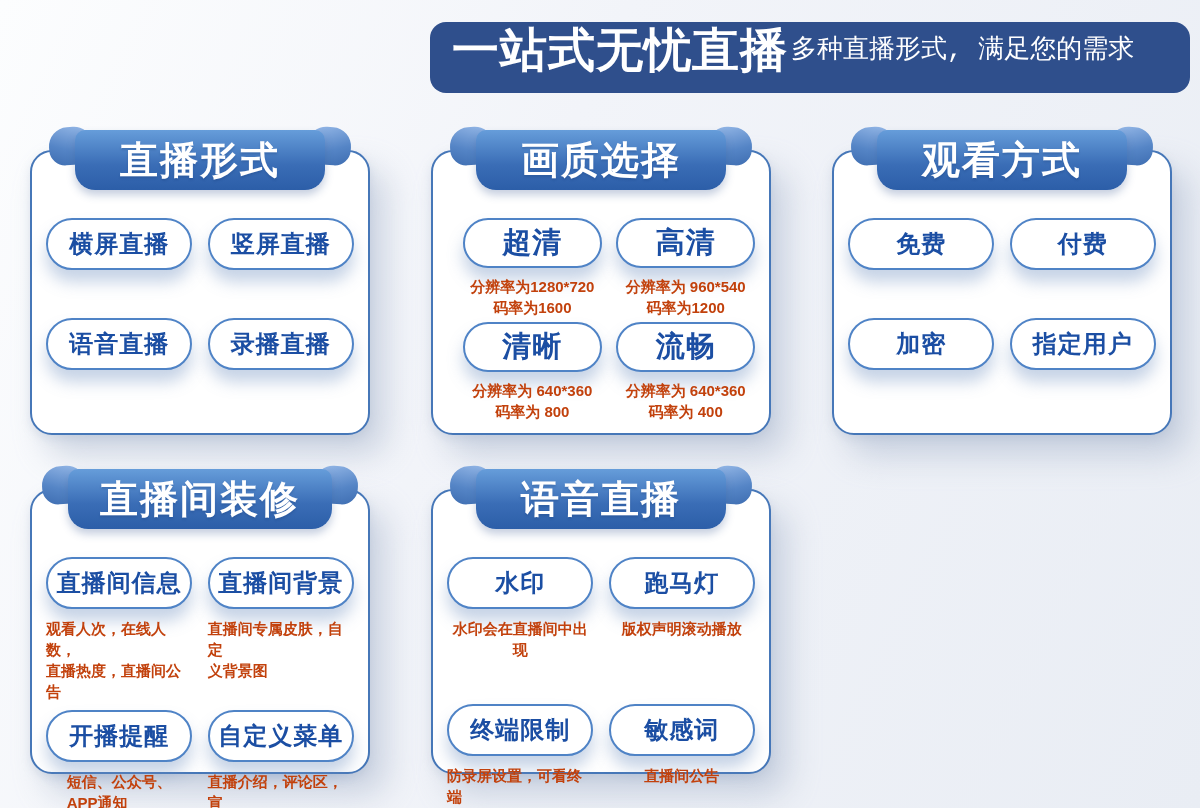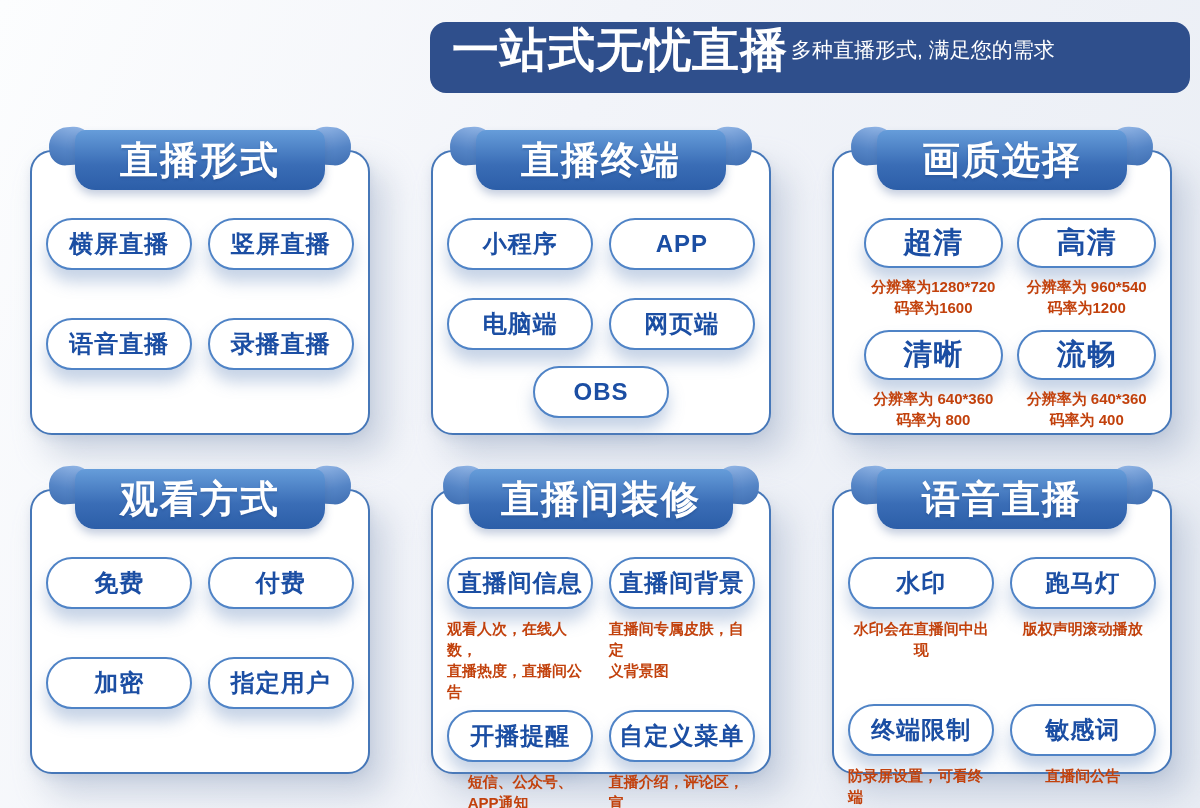--- a/index.html
+++ b/index.html
@@ -14,21 +14,21 @@
   }
 
   
   .banner {
     position:absolute; left:430px; top:22px; width:760px; height:71px;
     background:#2f4f8c; border-radius:16px;
     display:flex; align-items:center; padding:0 18px 16px 22px;
     color:#fff; white-space:nowrap; overflow:hidden;
   }
   .banner-title { font-size:47px; font-weight:800; letter-spacing:1px; line-height:1; }
-  .banner-subtitle { font-size:21px; font-weight:500; margin-left:3px; line-height:1; }
+  .banner-subtitle { font-size:26px; font-weight:500; margin-left:3px; line-height:1;font-family:Liberation Mono, monospace; }
 
   
   .grid {
     position:absolute; left:30px; top:150px; width:1142px;
     display:grid; grid-template-columns:repeat(3, 340px);
     column-gap:61px; row-gap:54px;
   }
   .card {
     position:relative; height:285px; background:#fff;
     border:2px solid #4677b8; border-radius:22px;
@@ -74,21 +74,21 @@
   }
   .desc {
     margin-top:9px; width:100%;
     font-size:15px; font-weight:700; color:#c2410c; line-height:1.4;
     white-space:pre-line; text-align:center;
   }
 
   
   .card-a .features { row-gap:48px; }                    
   .card-b .features { row-gap:28px; }                    
-  .card-c .features { row-gap:12px;margin-left:16px; }                     
+  .card-c .features { row-gap:4px;margin-left:16px; }                     
   .card-c .pill { height:50px; font-size:29px; }
   .card-c .desc { margin-top:8px; }
   .card-d .features { row-gap:8px; }                     
   .card-security .features { row-gap:44px; }
   .card-decor .feature:nth-child(1) .desc,
   .card-decor .feature:nth-child(2) .desc,
   .card-decor .feature:nth-child(4) .desc { text-align:left; }
   .card-decor .feature:nth-child(3) .desc { width:fit-content; margin-left:auto; margin-right:auto; text-align:left; }
   .card-security .feature:nth-child(3) .desc { text-align:left; }
 </style>
@@ -119,44 +119,20 @@
         </div>
         <div class="feature">
           <div class="pill">语音直播</div>
         </div>
         <div class="feature">
           <div class="pill">录播直播</div>
         </div>
       </div>
     </section>
 
-    <section class="card card-b">
-      <div class="ribbon">
-        <span class="wing wing-l"></span>
-        <span class="wing wing-r"></span>
-        <div class="band">直播终端</div>
-      </div>
-      <div class="features">
-        <div class="feature">
-          <div class="pill">小程序</div>
-        </div>
-        <div class="feature">
-          <div class="pill">APP</div>
-        </div>
-        <div class="feature">
-          <div class="pill">电脑端</div>
-        </div>
-        <div class="feature">
-          <div class="pill">网页端</div>
-        </div>
-        <div class="feature feature-full">
-          <div class="pill">OBS</div>
-        </div>
-      </div>
-    </section>
 
     <section class="card card-c">
       <div class="ribbon">
         <span class="wing wing-l"></span>
         <span class="wing wing-r"></span>
         <div class="band">画质选择</div>
       </div>
       <div class="features">
         <div class="feature">
           <div class="pill">超清</div>

